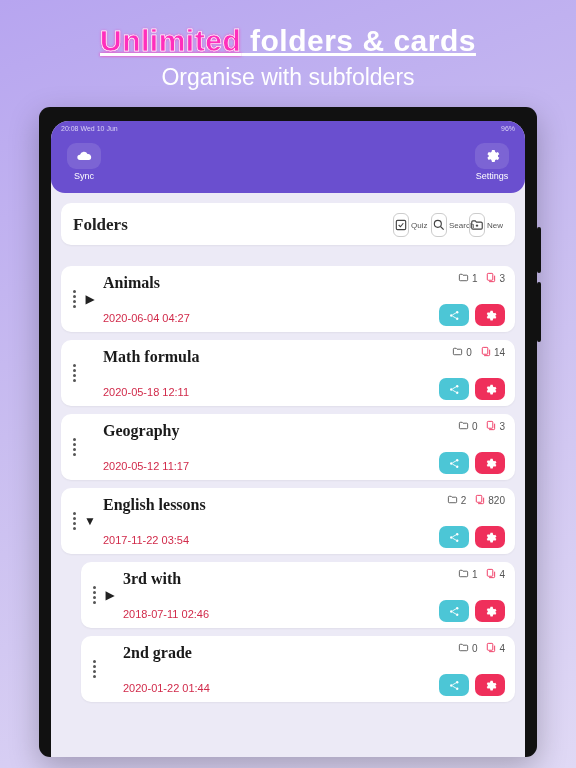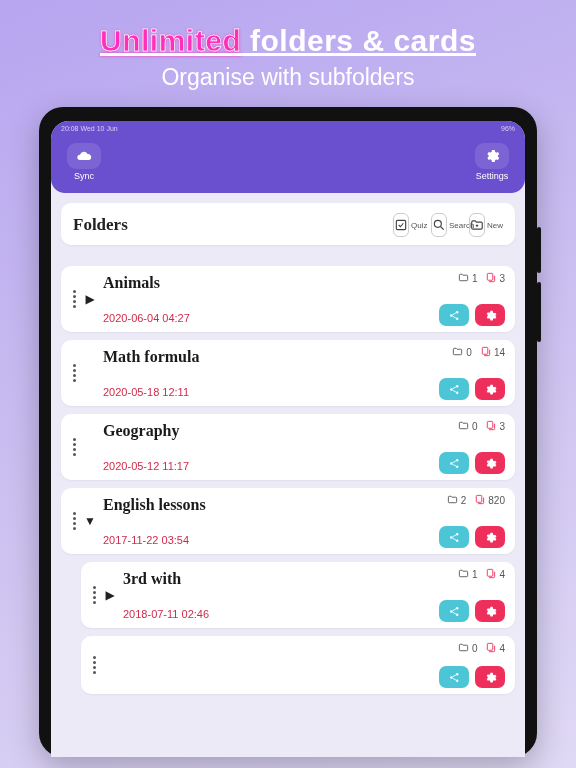--- a/index.html
+++ b/index.html
@@ -31,21 +31,21 @@
     font-size: 23px;
     font-weight: 400;
     margin-top: 6px;
   }
 
   
   .device {
     width: 498px;
     height: 650px;
     background: #111;
-    border-radius: 24px;
+    border-radius: 11px;
     padding: 14px 12px 0 12px;
     position: relative;
     box-shadow: 0 10px 30px rgba(0,0,0,.25);
     margin-top: 4px;
   }
   .device::after{ 
     content:"";
     position:absolute; right:-4px; top:120px; width:4px; height:46px;
     background:#111; border-radius:2px;
   }
@@ -446,20 +446,24 @@
             </div>
           </div>
           <div class="folder-row indent">
             <div class="drag">
               <span></span>
               <span></span>
               <span></span>
               <span></span>
             </div>
             <div class="chev"></div>
+            <div class="finfo">
+              <div class="fname">2nd grade</div>
+              <div class="fdate">2020-01-22 01:44</div>
+            </div>
             <div class="right">
               <div class="counts">
                 <div class="cgrp">
                   <span><svg viewBox="0 0 24 24" fill="none" stroke="#555" stroke-width="2">
                       <path d="M3 7a2 2 0 012-2h4l2 2h8a2 2 0 012 2v8a2 2 0 01-2 2H5a2 2 0 01-2-2z"></path>
                     </svg></span>
                   <span>0</span>
                 </div>
                 <div class="cgrp">
                   <span><svg viewBox="0 0 24 24" fill="none" stroke="#ef2f5b" stroke-width="2">

